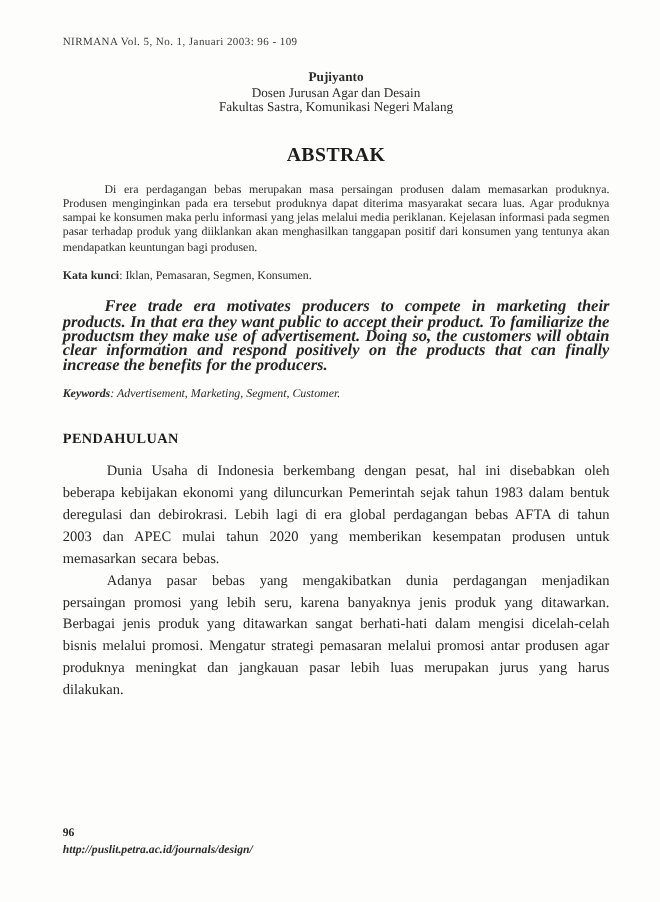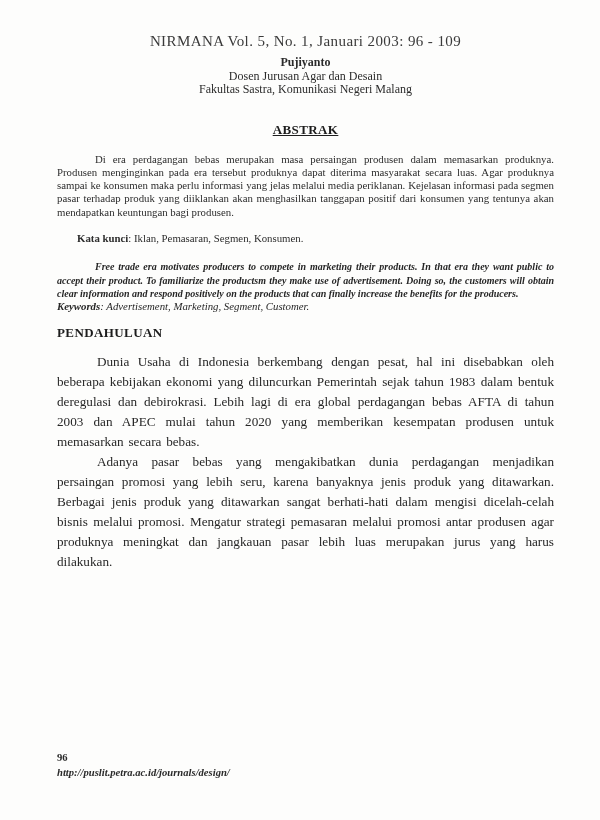--- a/index.html
+++ b/index.html
@@ -15,88 +15,86 @@
     overflow: hidden;
   }
   .content {
     position: absolute;
     left: 57px;
     right: 46px;
     top: 0;
   }
   .journal-header {
     padding-top: 33px;
-    text-align: center;
-    font-size: 15px;
+    font-size: 10px;
     letter-spacing: 0.4px;
     color: #3a3a3a;
   }
   .article-title {
     margin: 31px auto 0 auto;
     max-width: 440px;
     text-align: center;
     font-size: 17px;
     font-weight: bold;
     line-height: 21px;
     letter-spacing: 0.3px;
     color: #1b1b1b;
   }
   .author-block {
-    margin-top: 6px;
+    margin-top: 20px;
     text-align: center;
     font-size: 12px;
     line-height: 13.5px;
     color: #2b2b2b;
   }
   .author-name { font-weight: bold; }
   .section-heading-center {
     margin-top: 25px;
     text-align: center;
-    font-size: 13px;
+    font-size: 18px;
     font-weight: bold;
     letter-spacing: 0.4px;
     color: #1d1d1d;
-    text-decoration: underline;
   }
   .section-heading-center.italic { font-style: italic; }
   .abstract-id {
     margin-top: 15px;
     font-size: 10.8px;
     line-height: 13.3px;
     text-align: justify;
     text-indent: 38px;
     color: #2c2c2c;
   }
   .kata-kunci {
     margin-top: 13px;
     font-size: 10.8px;
     line-height: 13.3px;
     color: #2c2c2c;
-    margin-left: 20px;
   }
   .kata-kunci .label { font-weight: bold; }
   .abstract-en {
     margin-top: 15px;
-    font-size: 10px;
+    font-size: 15px;
     line-height: 13.3px;
     text-align: justify;
     text-indent: 38px;
     font-style: italic;
     font-weight: bold;
     color: #262626;
   }
   .keywords-line {
+    margin-top: 12px;
     font-size: 10.8px;
     line-height: 13.3px;
     font-style: italic;
     color: #262626;
   }
   .keywords-line .label { font-weight: bold; }
   .pendahuluan-heading {
-    margin-top: 12px;
+    margin-top: 26px;
     font-size: 13px;
     font-weight: bold;
     letter-spacing: 0.4px;
     color: #1d1d1d;
   }
   .body-paragraph {
     margin-top: 0;
     font-size: 13.2px;
     line-height: 19.9px;
     text-align: justify;

